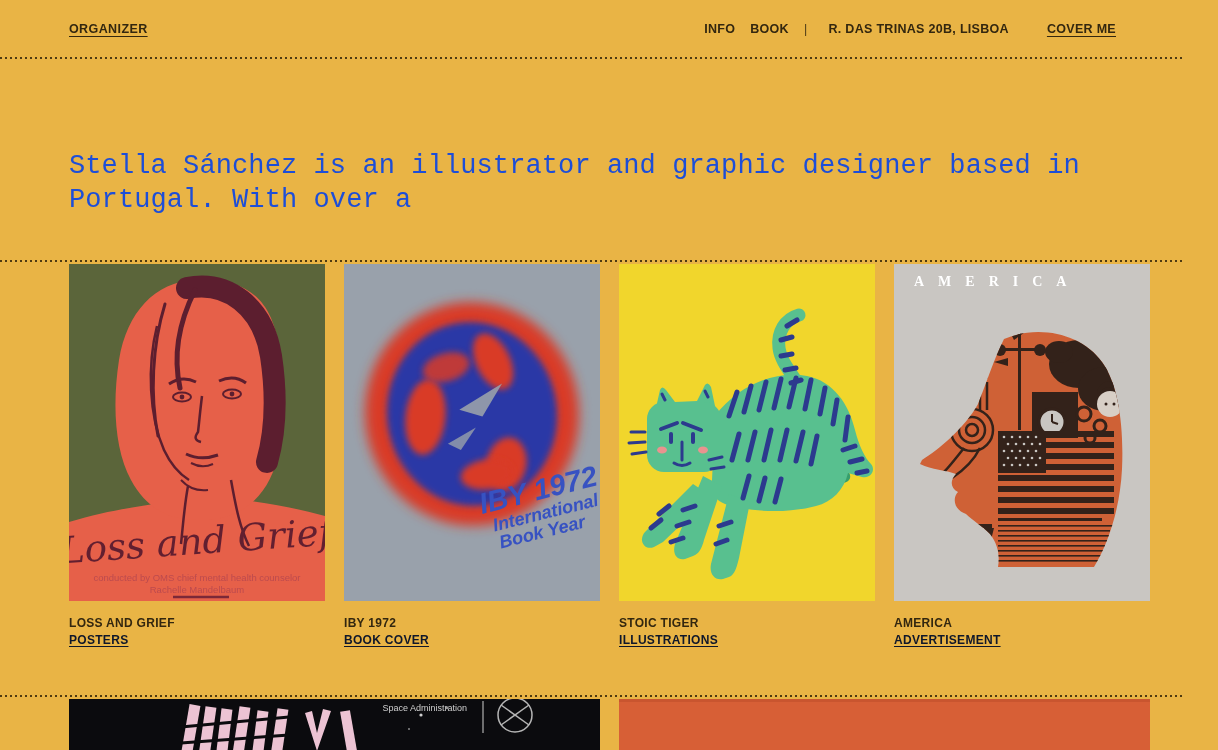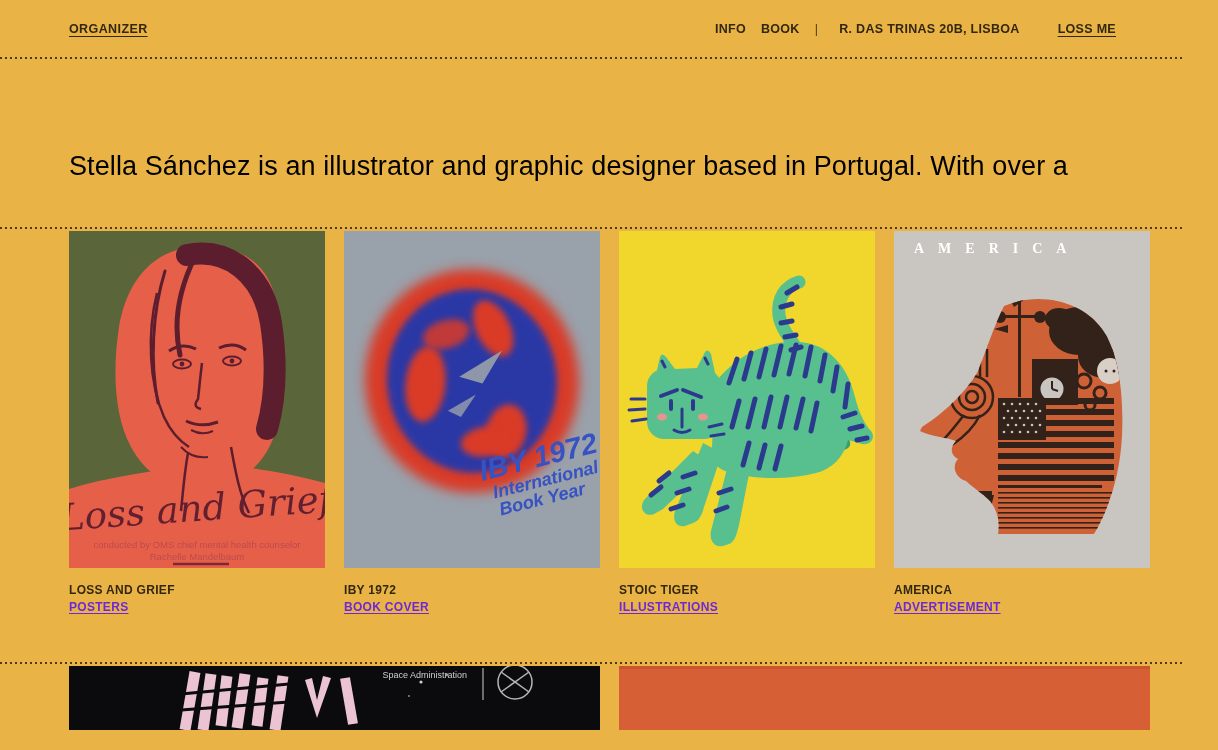--- a/index.html
+++ b/index.html
@@ -38,57 +38,57 @@
   .divider {
     height:2px;
     background-image:repeating-linear-gradient(90deg,#4e3a11 0 2px,transparent 2px 5px);
   }
   .divider.d2 { margin-top:43px; }
   .divider.d3 { margin-top:47px; }
 
   
   .intro {
     margin:91px 69px 0 69px;
-    font-family:Liberation Sans, sans-serif;
+    font-family:Liberation Mono, monospace;
     font-size:27px; line-height:33.5px;
-    color:#000000; letter-spacing:.1px;
+    color:#1d4ed8; letter-spacing:.1px;
   }
 
   
   .grid { display:flex; gap:19px; margin:2px 0 0 69px; }
   .card { width:256px; cursor:pointer; }
   .thumb { width:256px; height:337px; display:block; }
   .caption { margin-top:15px; }
   .cap-title {
     font-size:12px; font-weight:700; letter-spacing:.3px;
     line-height:14px; color:#33270f;
   }
   .cap-cat {
     display:inline-block; margin-top:3px;
     font-size:12px; font-weight:700; letter-spacing:.3px; line-height:14px;
-    color:#6d28d9; text-decoration:underline; text-underline-offset:2px;
+    color:#0f172a; text-decoration:underline; text-underline-offset:2px;
     cursor:pointer;
   }
 
   .grid2 { display:flex; gap:19px; margin:2px 0 0 69px; }
   .wide-thumb { width:531px; height:64px; display:block; cursor:pointer; }
 </style>
 </head>
 <body>
 
 <div class="page">
 
   <header>
     <a class="logo">ORGANIZER</a>
     <nav>
       <a class="nav-item">INFO</a>
       <a class="nav-item">BOOK</a>
       <span class="nav-item sep">|</span>
       <span class="nav-item address">R. DAS TRINAS 20B, LISBOA</span>
-      <a class="nav-item reach">LOSS ME</a>
+      <a class="nav-item reach">COVER ME</a>
     </nav>
   </header>
 
   <div class="divider"></div>
 
   <div class="intro">
     <div>Stella Sánchez is an illustrator and graphic designer based in Portugal. With over a</div>
   </div>
 
   <div class="divider d2"></div>

